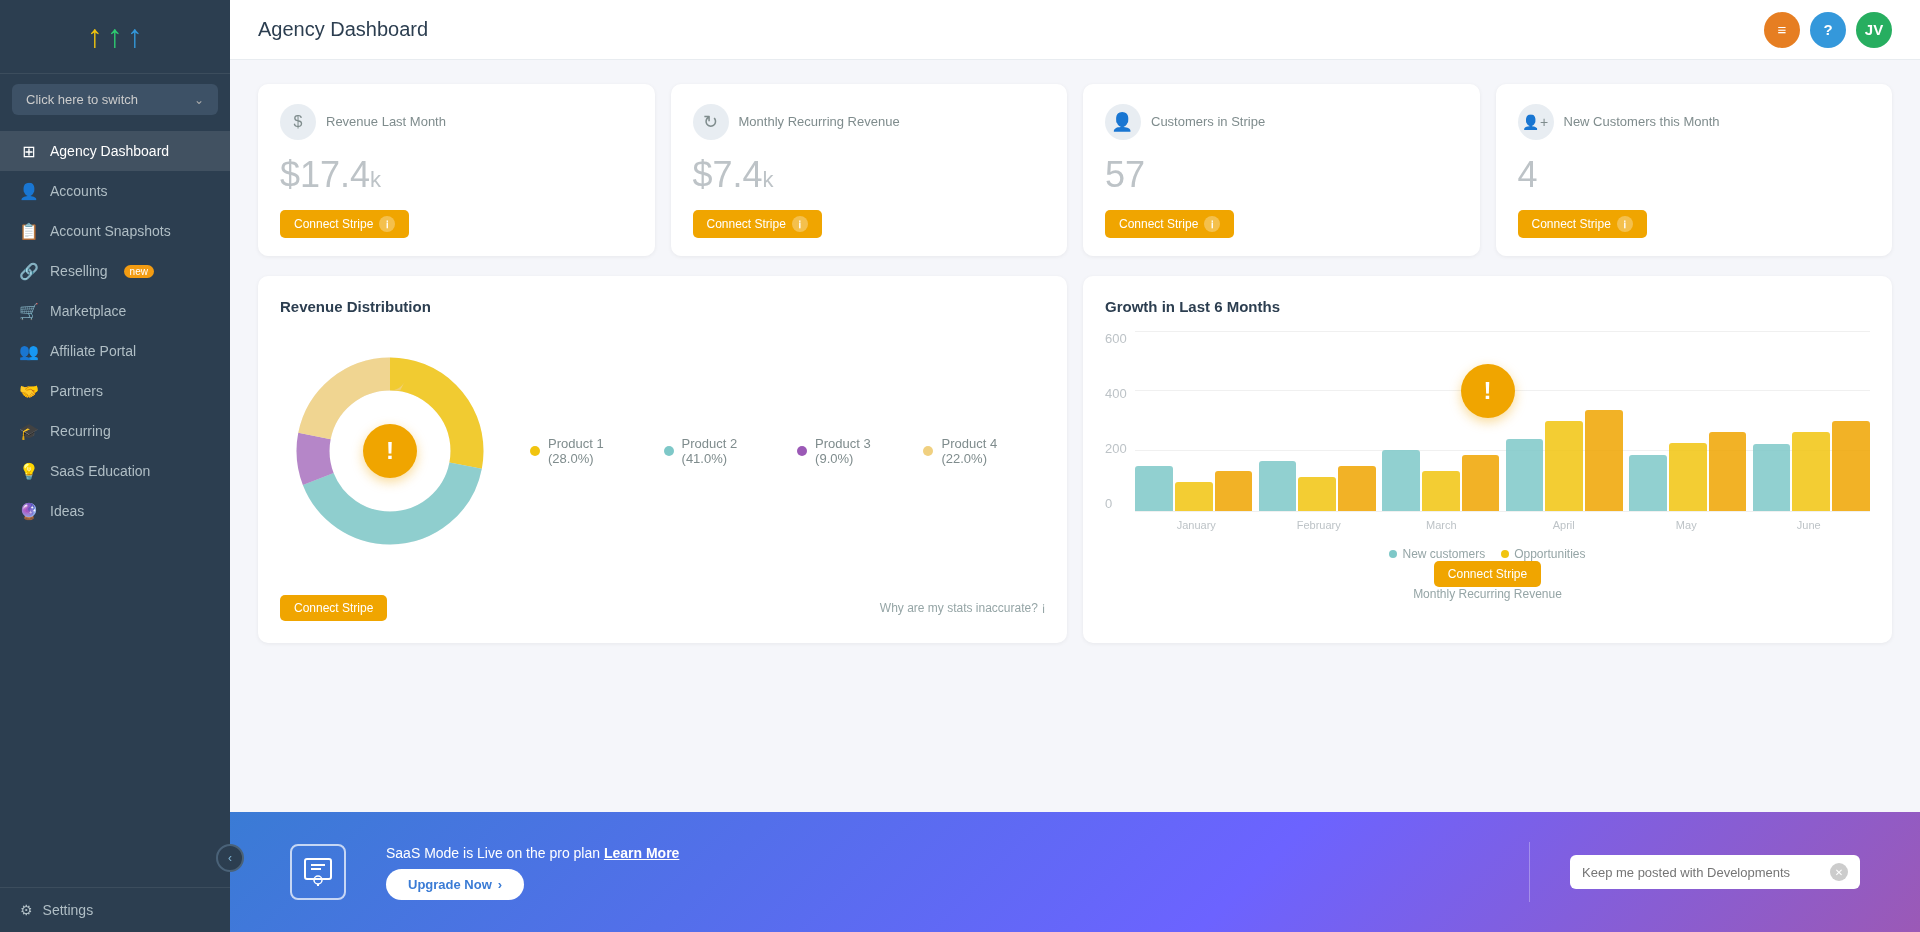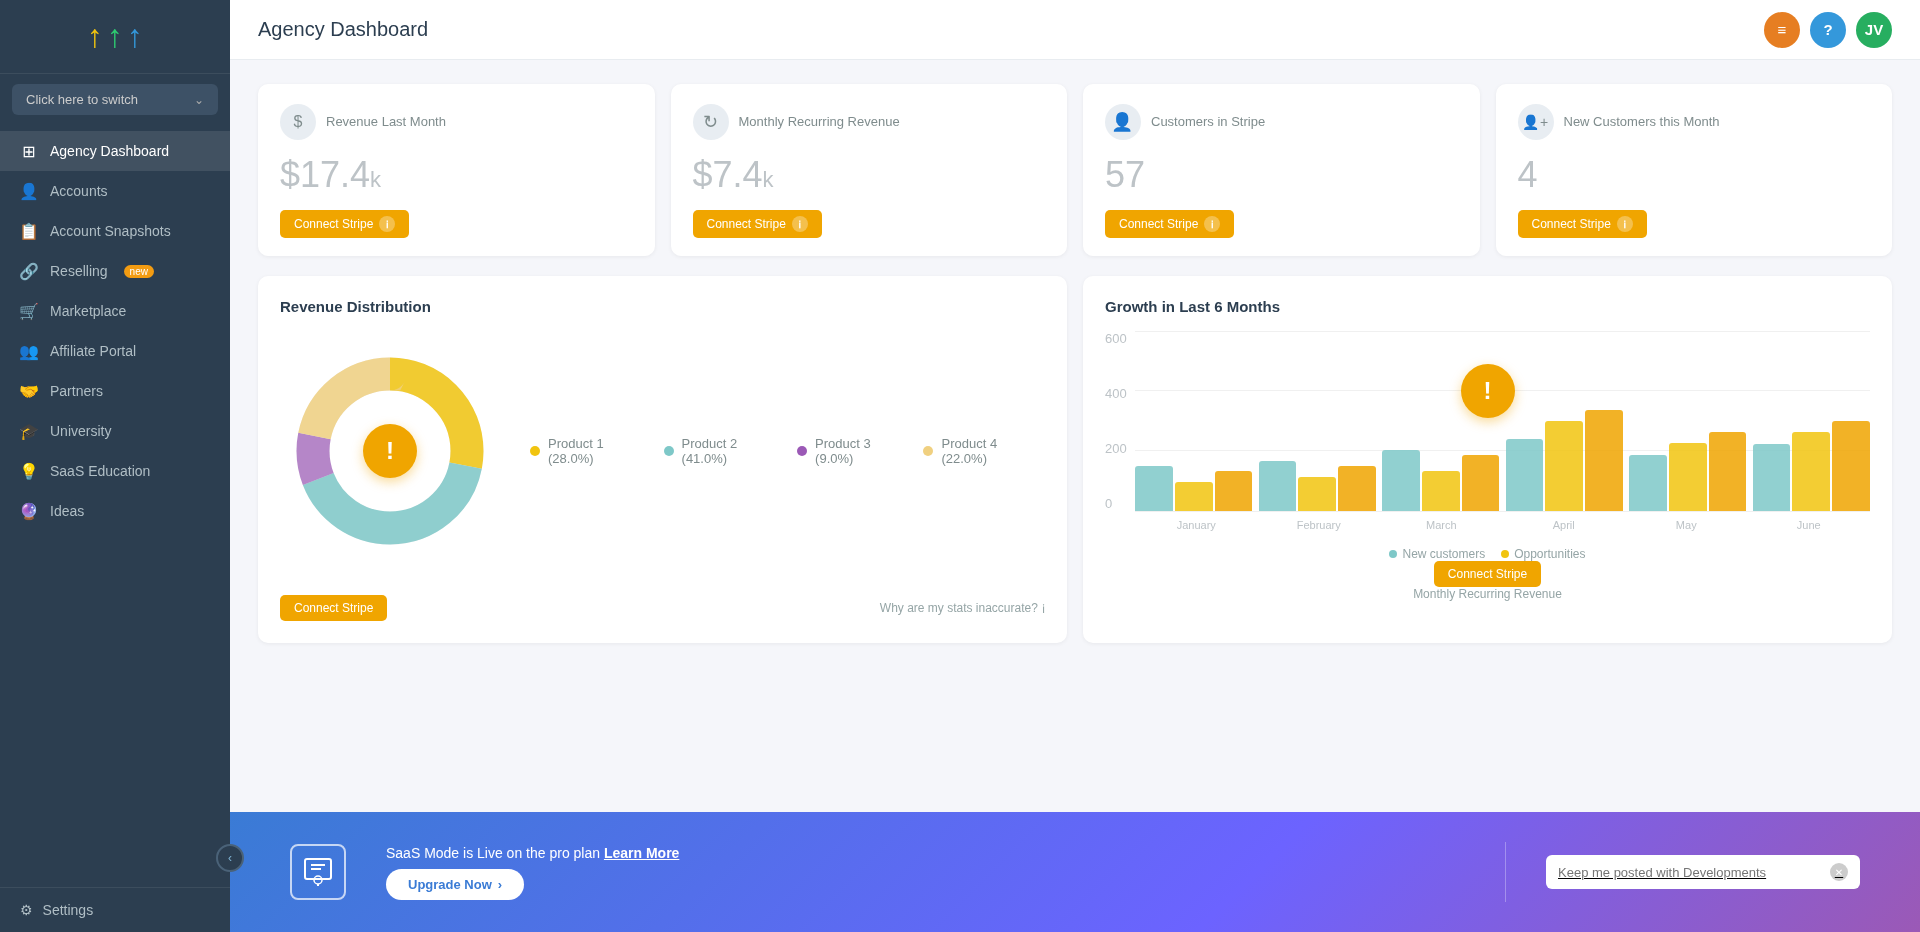--- a/index.html
+++ b/index.html
@@ -346,22 +346,21 @@
     }
     .banner-divider {
       width: 1px; height: 60px;
       background: rgba(255,255,255,0.3);
     }
     .keep-posted-wrap {
       display: flex; align-items: center;
       background: white;
       border-radius: 6px;
       padding: 8px 12px;
-      width: 314px;
-      text-decoration: underline;
+      width: 290px;
     }
     .keep-posted-wrap input {
       border: none; outline: none; font-size: 13px; color: #888; width: 100%;
       background: transparent;
     }
     .keep-x { background: #ccc; color: white; border: none; border-radius: 50%; width: 18px; height: 18px; cursor: pointer; font-size: 10px; display: flex; align-items: center; justify-content: center; flex-shrink: 0; }
 
     
     ::-webkit-scrollbar { width: 6px; }
     ::-webkit-scrollbar-track { background: transparent; }
@@ -409,21 +408,21 @@
     <div class="nav-item">
       <span class="icon">👥</span>
       <span>Affiliate Portal</span>
     </div>
     <div class="nav-item">
       <span class="icon">🤝</span>
       <span>Partners</span>
     </div>
     <div class="nav-item">
       <span class="icon">🎓</span>
-      <span>University</span>
+      <span>Recurring</span>
     </div>
     <div class="nav-item">
       <span class="icon">💡</span>
       <span>SaaS Education</span>
     </div>
     <div class="nav-item">
       <span class="icon">🔮</span>
       <span>Ideas</span>
     </div>
   </div>

